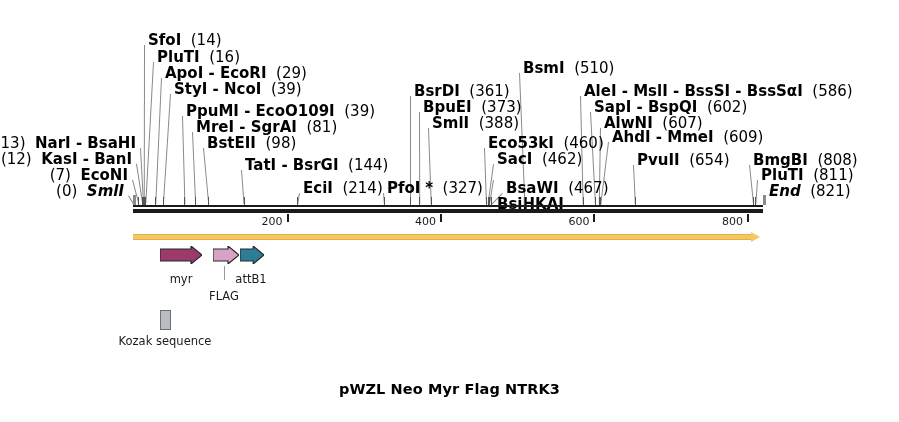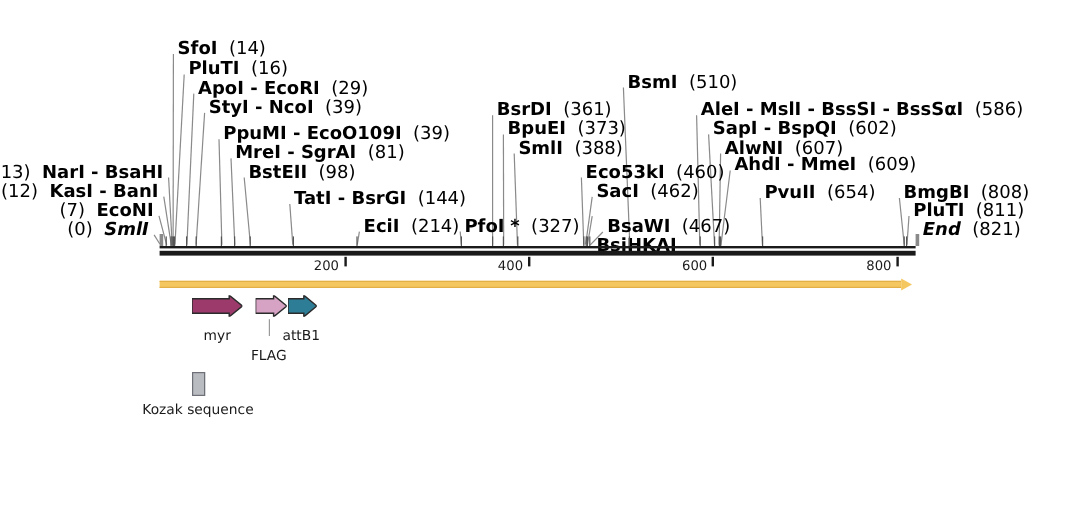--- a/index.html
+++ b/index.html
@@ -301,13 +301,14 @@
         </svg>
       </div>
       <div class="feat-label" style="left: 201px; top: 272px; width: 100px;">attB1</div>
     </div>
 
   <div id="miscfeatures">
       <div class="feat-box" style="left: 160px; top: 310px; width: 9px; height: 18px;"></div>
       <div class="feat-label" style="left: 85px; top: 334px; width: 160px;">Kozak sequence</div>
     </div>
 
+  <div class="title" style="top:381px;">pWZL Neo Myr Flag NTRK3</div>
 </div>
 
 </body></html>

